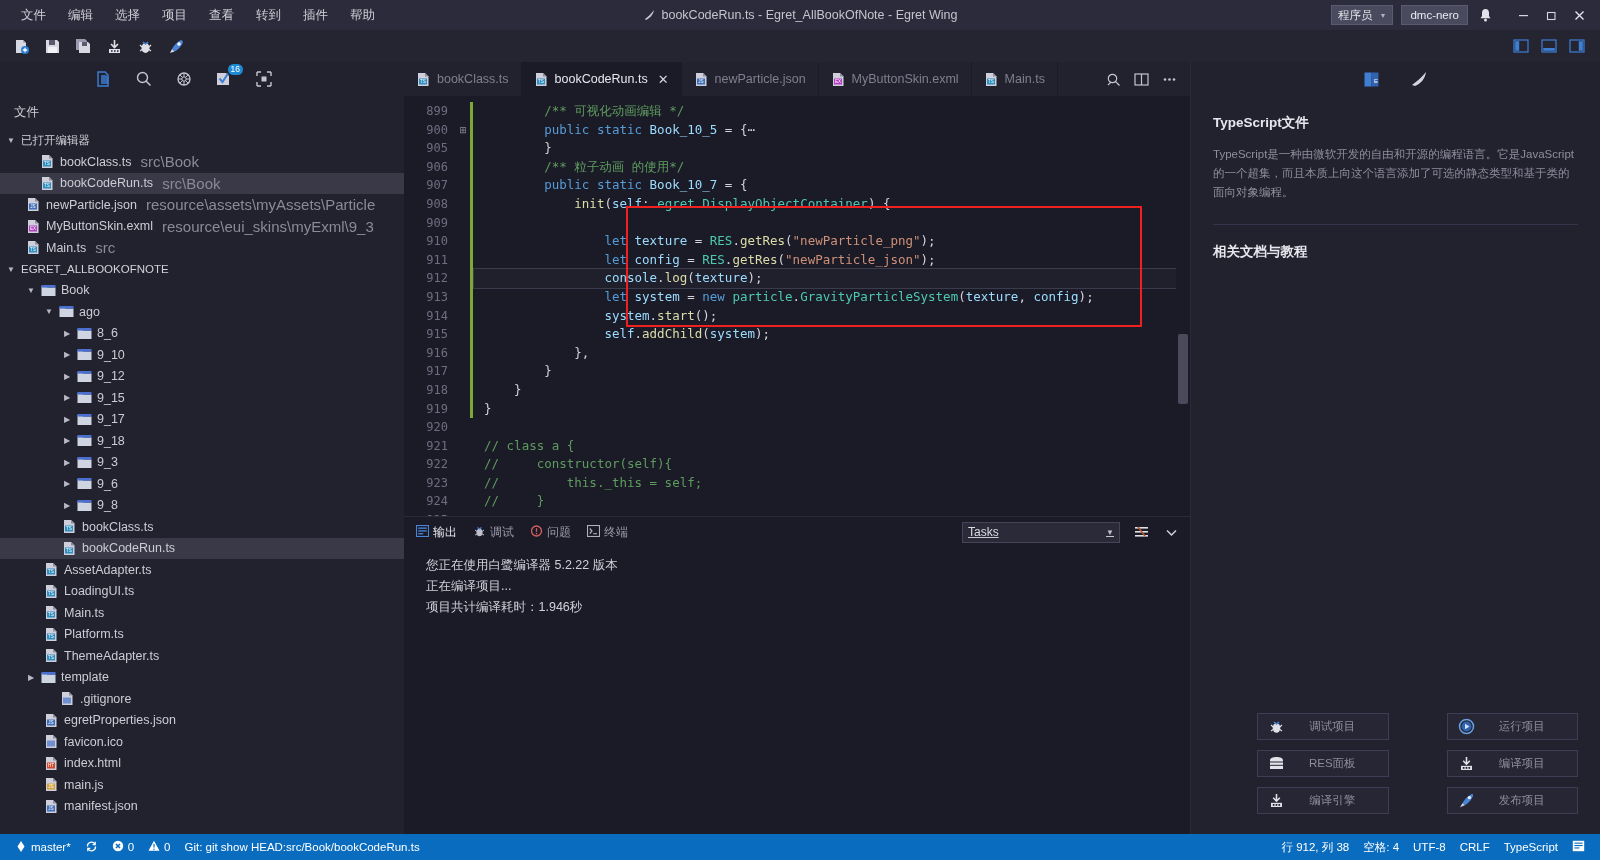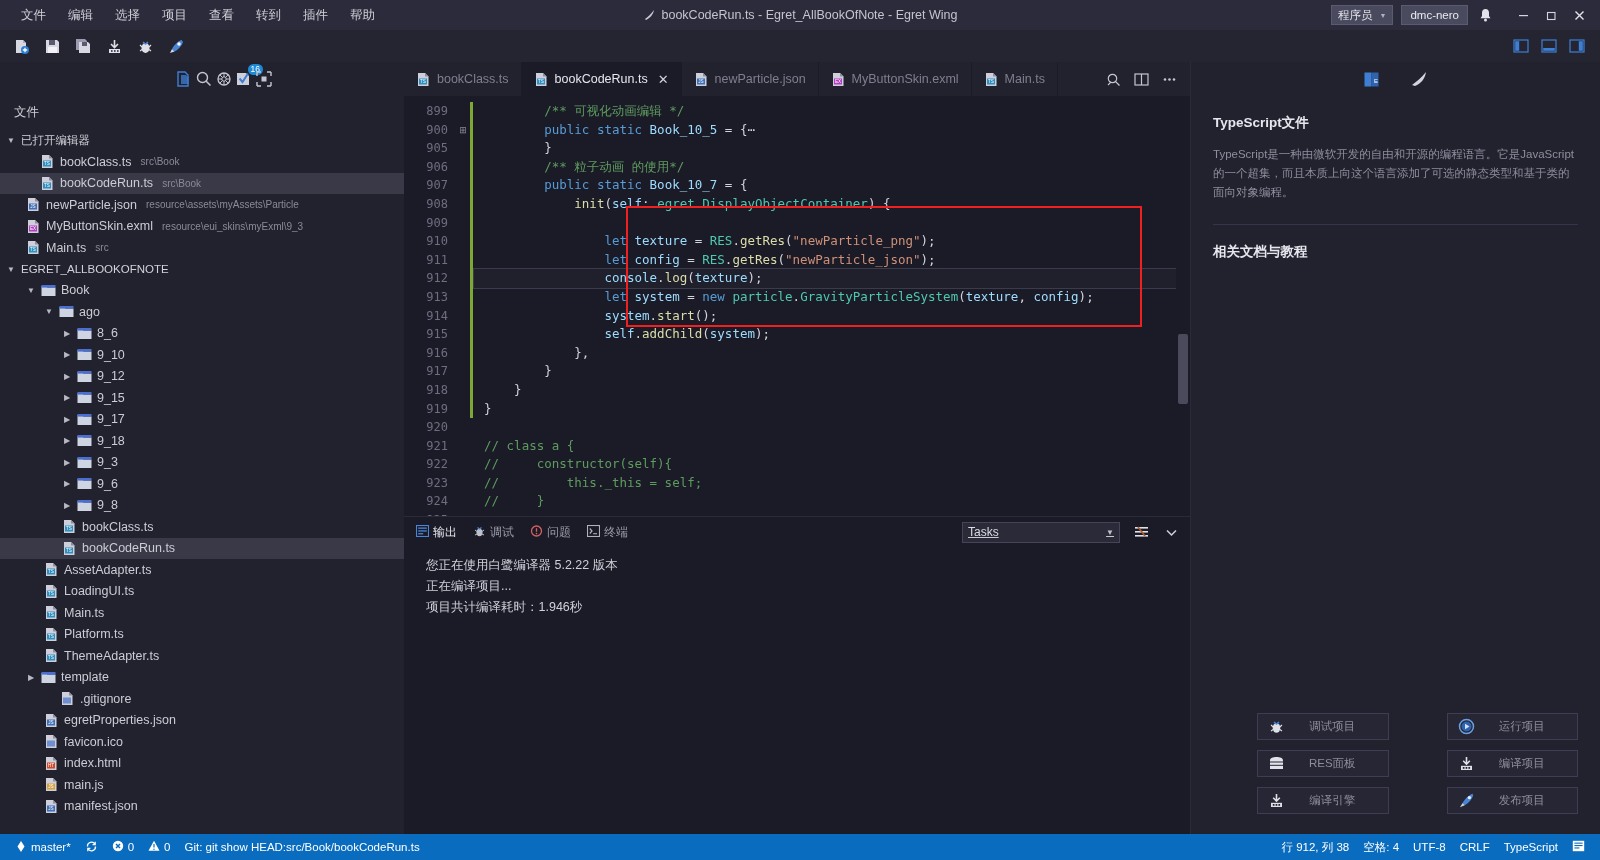--- a/index.html
+++ b/index.html
@@ -46,40 +46,40 @@
   .tb-left { display: flex; align-items: center; padding-left: 8px; gap: 5px; }
   .tb-btn { width: 26px; height: 24px; display: flex; align-items: center; justify-content: center; }
   .tb-right { margin-left: auto; display: flex; align-items: center; gap: 6px; padding-right: 12px; }
   .layout-btn { width: 22px; height: 20px; display: flex; align-items: center; justify-content: center; }
 
   
   .body-row { flex: 1 1 auto; display: flex; min-height: 0; }
 
   
   .sidebar { width: 404px; background: #22222e; display: flex; flex-direction: column; flex: 0 0 404px; min-height: 0; }
-  .activity-bar { height: 34px; display: flex; align-items: center; justify-content: flex-end; padding-right: 130px; background: #22222e; }
+  .activity-bar { height: 34px; display: flex; align-items: center; justify-content: flex-end; padding-right: 130px; gap: 20px; background: #22222e; }
   .act-icon { position: relative; width: 20px; height: 20px; display: flex; align-items: center; justify-content: center; }
   .act-badge {
     position: absolute; top: -5px; right: -9px; background: #1e8ad6; color: #fff;
     font-size: 8.5px; border-radius: 8px; padding: 0px 3px; line-height: 11px; min-width: 14px; text-align: center;
   }
   .side-title { font-size: 12.5px; color: #cfcfd8; padding: 8px 14px 9px 14px; }
   .tree { flex: 1 1 auto; overflow: hidden; font-size: 12.5px; }
   .tree-section {
     display: flex; align-items: center; gap: 5px; padding: 3px 0 3px 6px;
     font-size: 11.5px; color: #d2d2dc; height: 21px;
   }
   .tri { width: 10px; font-size: 8px; color: #b8b8c4; display: inline-block; text-align: center; }
   .row {
     display: flex; align-items: center; gap: 5px; height: 21.5px; padding-right: 6px;
     color: #ccccd6; white-space: nowrap;
   }
   .row.selected { background: #393947; }
   .row .fname { font-size: 12.5px; }
-  .row .fpath { font-size: 10px; color: #8a8a98; margin-left: 4px; }
+  .row .fpath { font-size: 15px; color: #8a8a98; margin-left: 4px; }
   .fi { width: 15px; height: 15px; flex: 0 0 15px; display: inline-block; position: relative; }
   .folder-ic { width: 15px; height: 13px; flex: 0 0 15px; }
 
   
   .editor-area { flex: 1 1 auto; display: flex; flex-direction: column; background: #1b1b28; min-width: 0; }
   .tabs-bar { height: 34px; background: #22222e; display: flex; align-items: stretch; flex: 0 0 34px; }
   .tab {
     display: flex; align-items: center; gap: 6px; padding: 0 12px; font-size: 12.5px;
     color: #7f7f90; background: #22222e; border-right: 1px solid #1b1b28; min-width: 0;
   }

